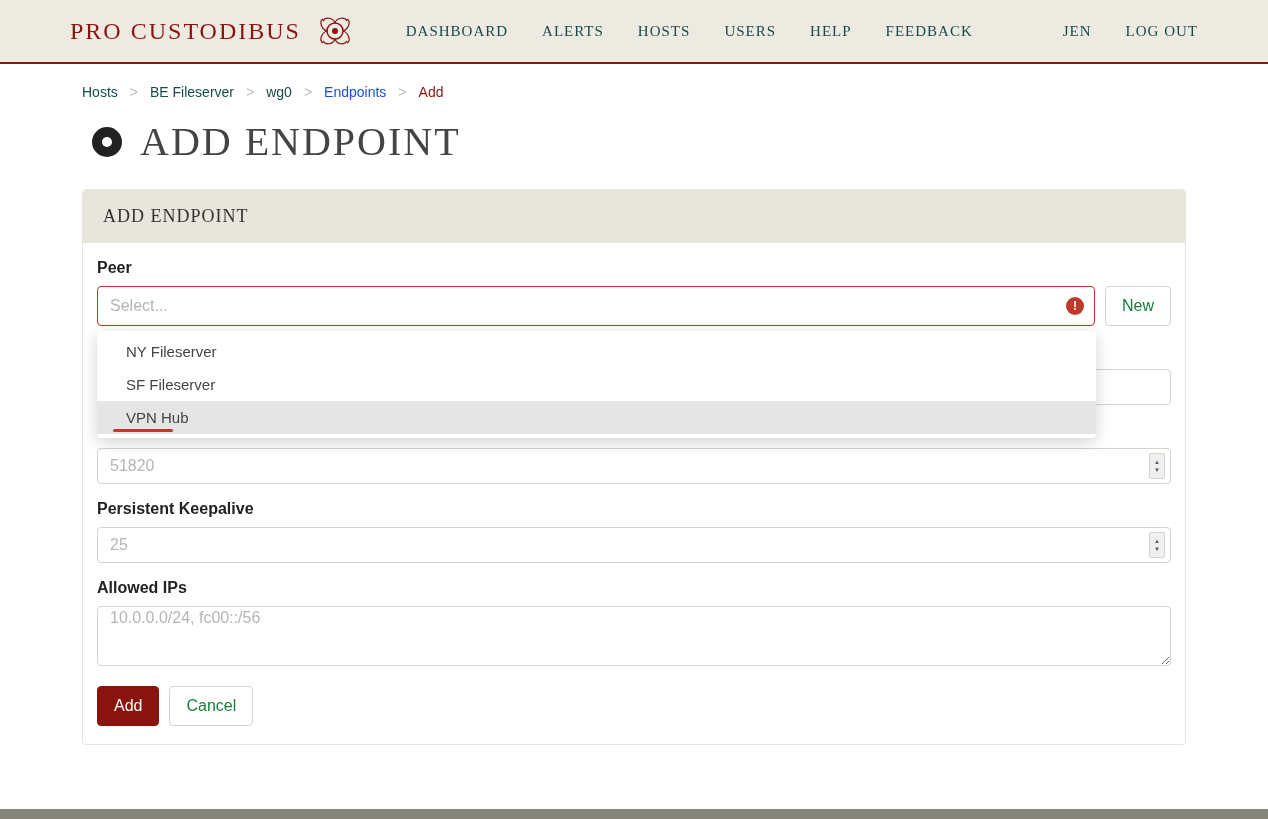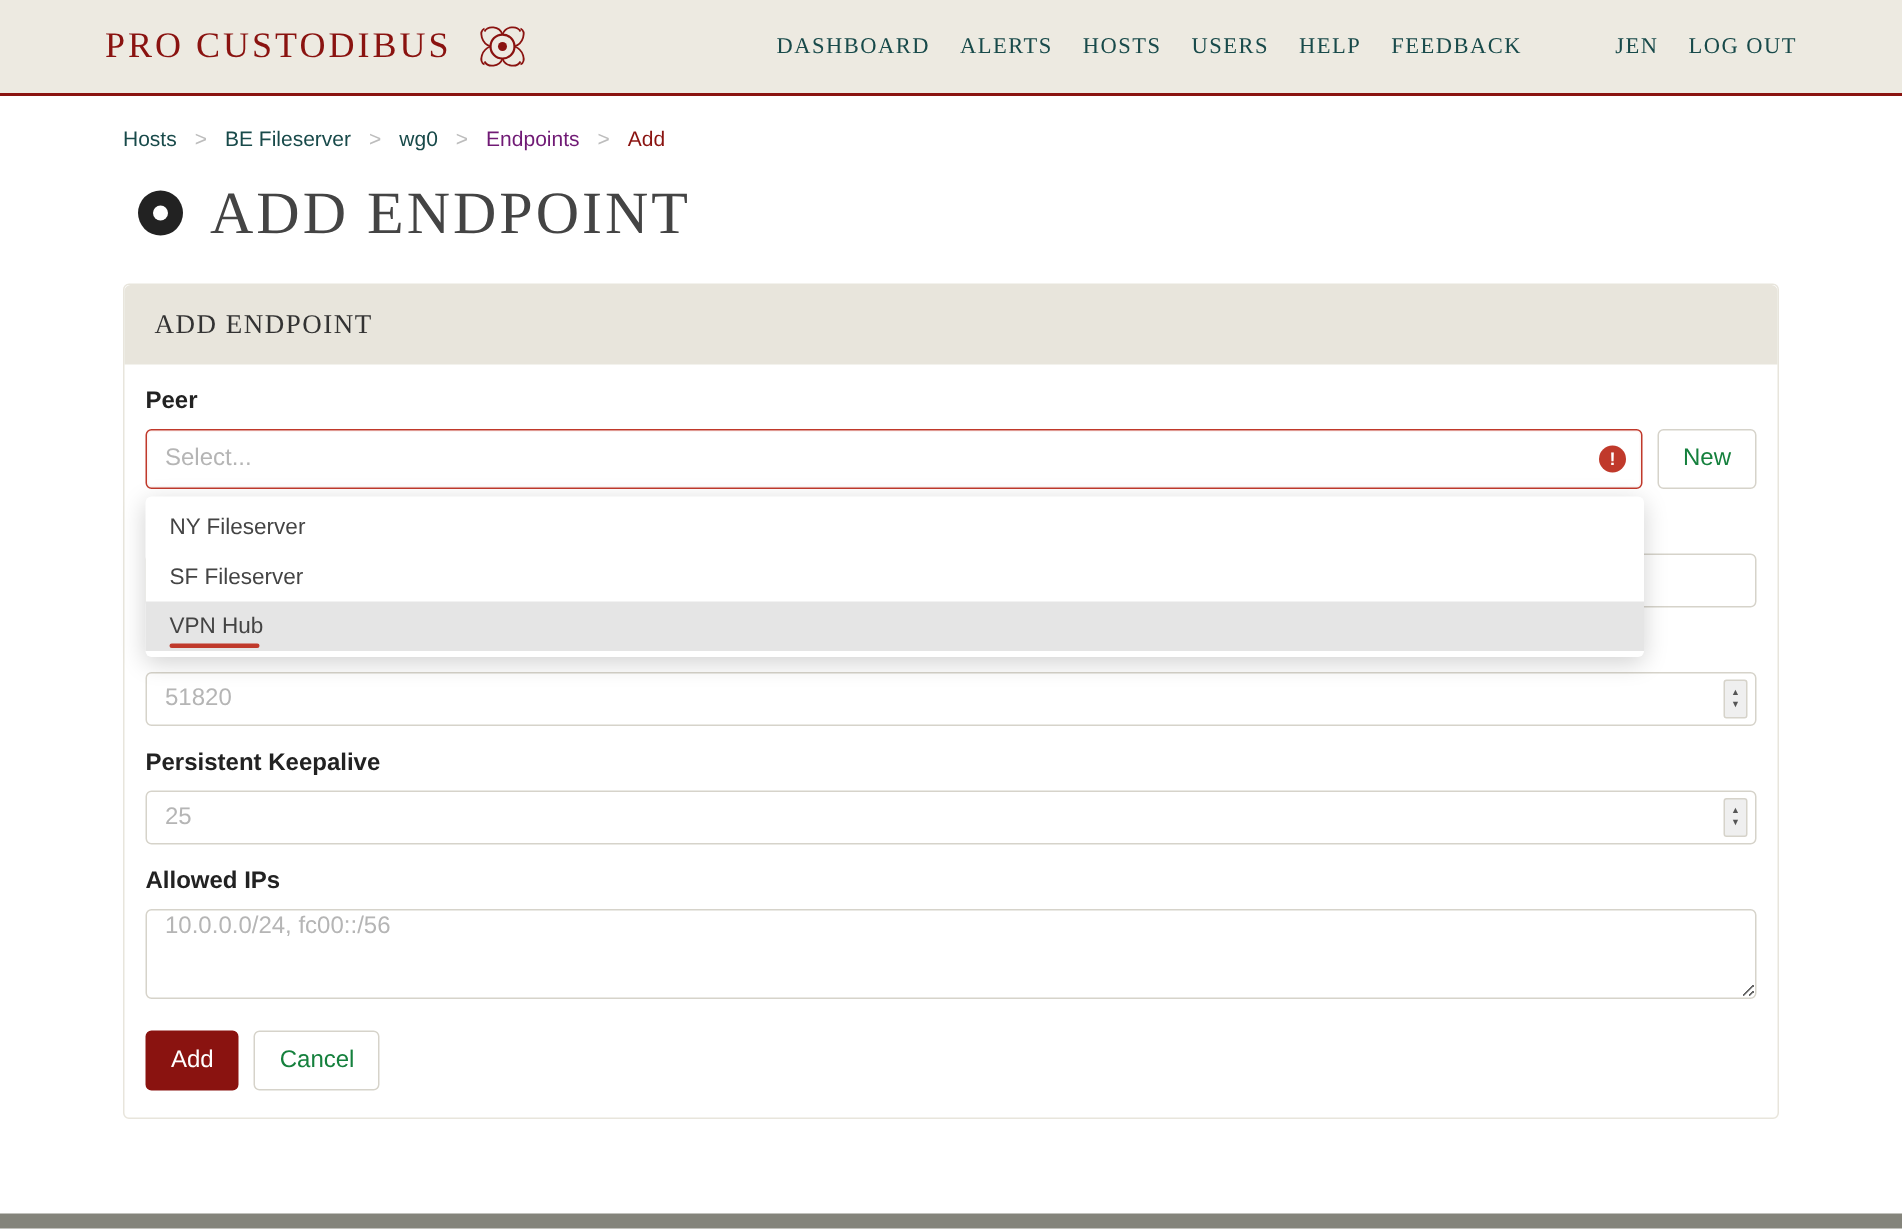--- a/index.html
+++ b/index.html
@@ -34,21 +34,21 @@
     font-family: Georgia, serif;
   }
   .brand-logo {
     width: 40px; height: 40px;
     color: #8a1310;
   }
   .nav {
     margin-left: auto;
     display: flex;
     align-items: center;
-    gap: 20px;
+    gap: 34px;
   }
   .nav a, .nav span {
     font-size: 15px;
     letter-spacing: 1px;
     color: #184a4a;
     text-decoration: none;
     cursor: pointer;
     font-family: Georgia, serif;
   }
   .nav-gap { width: 22px; }
@@ -63,21 +63,21 @@
     display: flex;
     align-items: center;
     gap: 12px;
     font-size: 14px;
     font-family: -apple-system, "Segoe UI", Arial, sans-serif;
     color: #9a9a9a;
     padding: 6px 0 8px 0;
   }
   .breadcrumb a { color: #184a4a; text-decoration: none; cursor: pointer; }
   .breadcrumb .sep { color: #bdbdbd; }
-  .breadcrumb .muted { color: #701a75; }
+  .breadcrumb .muted { color: #1d4ed8; }
   .breadcrumb .active { color: #8a1310; }
 
   
   .page-title-row {
     display: flex;
     align-items: center;
     gap: 18px;
     padding: 10px 0 24px 10px;
   }
   .title-icon {
@@ -195,21 +195,21 @@
     top: 72px;
     left: 0;
     width: calc(100% - 65px - 10px);
     background: #fff;
     border-radius: 4px;
     box-shadow: 0 4px 16px rgba(0,0,0,0.18);
     z-index: 10;
     padding: 4px 0;
   }
   .dropdown-item {
-    padding: 8px 16px;
+    padding: 8px 29px;
     font-size: 15px;
     font-family: -apple-system, "Segoe UI", Arial, sans-serif;
     color: #444;
     cursor: pointer;
   }
   .dropdown-item.highlight {
     background: #e5e5e5;
     position: relative;
   }
   .dropdown-item.highlight::after {

